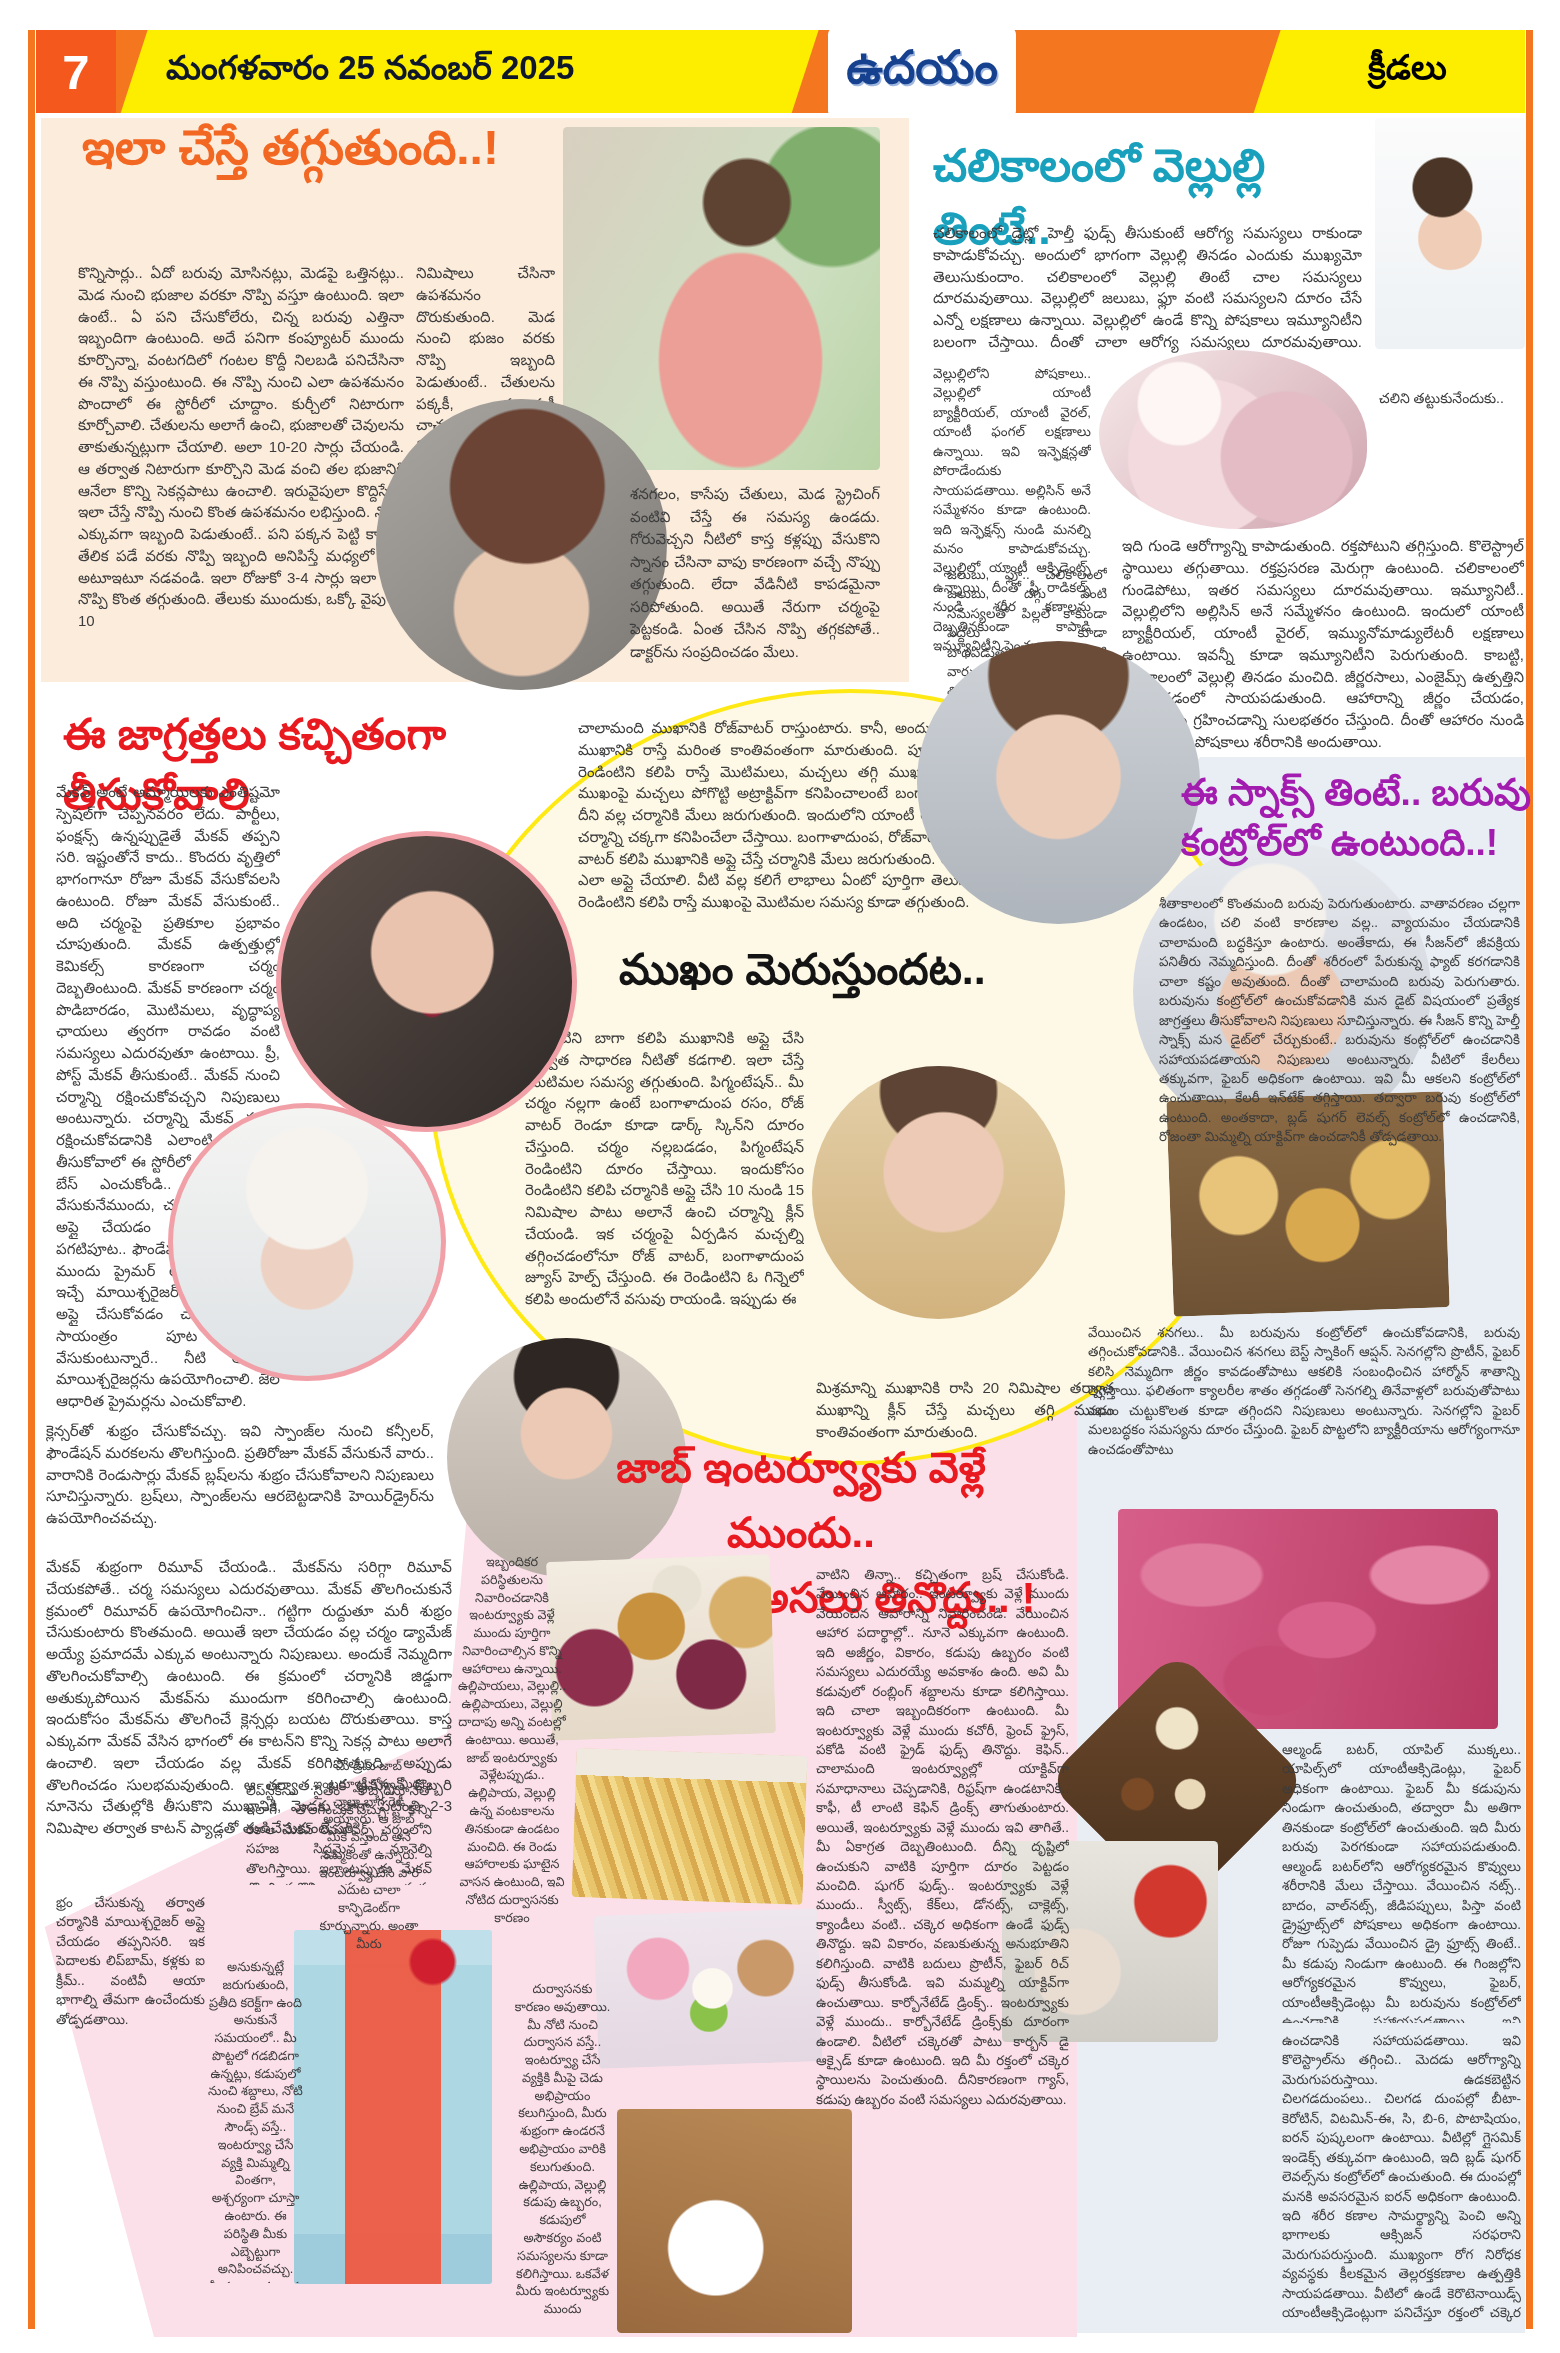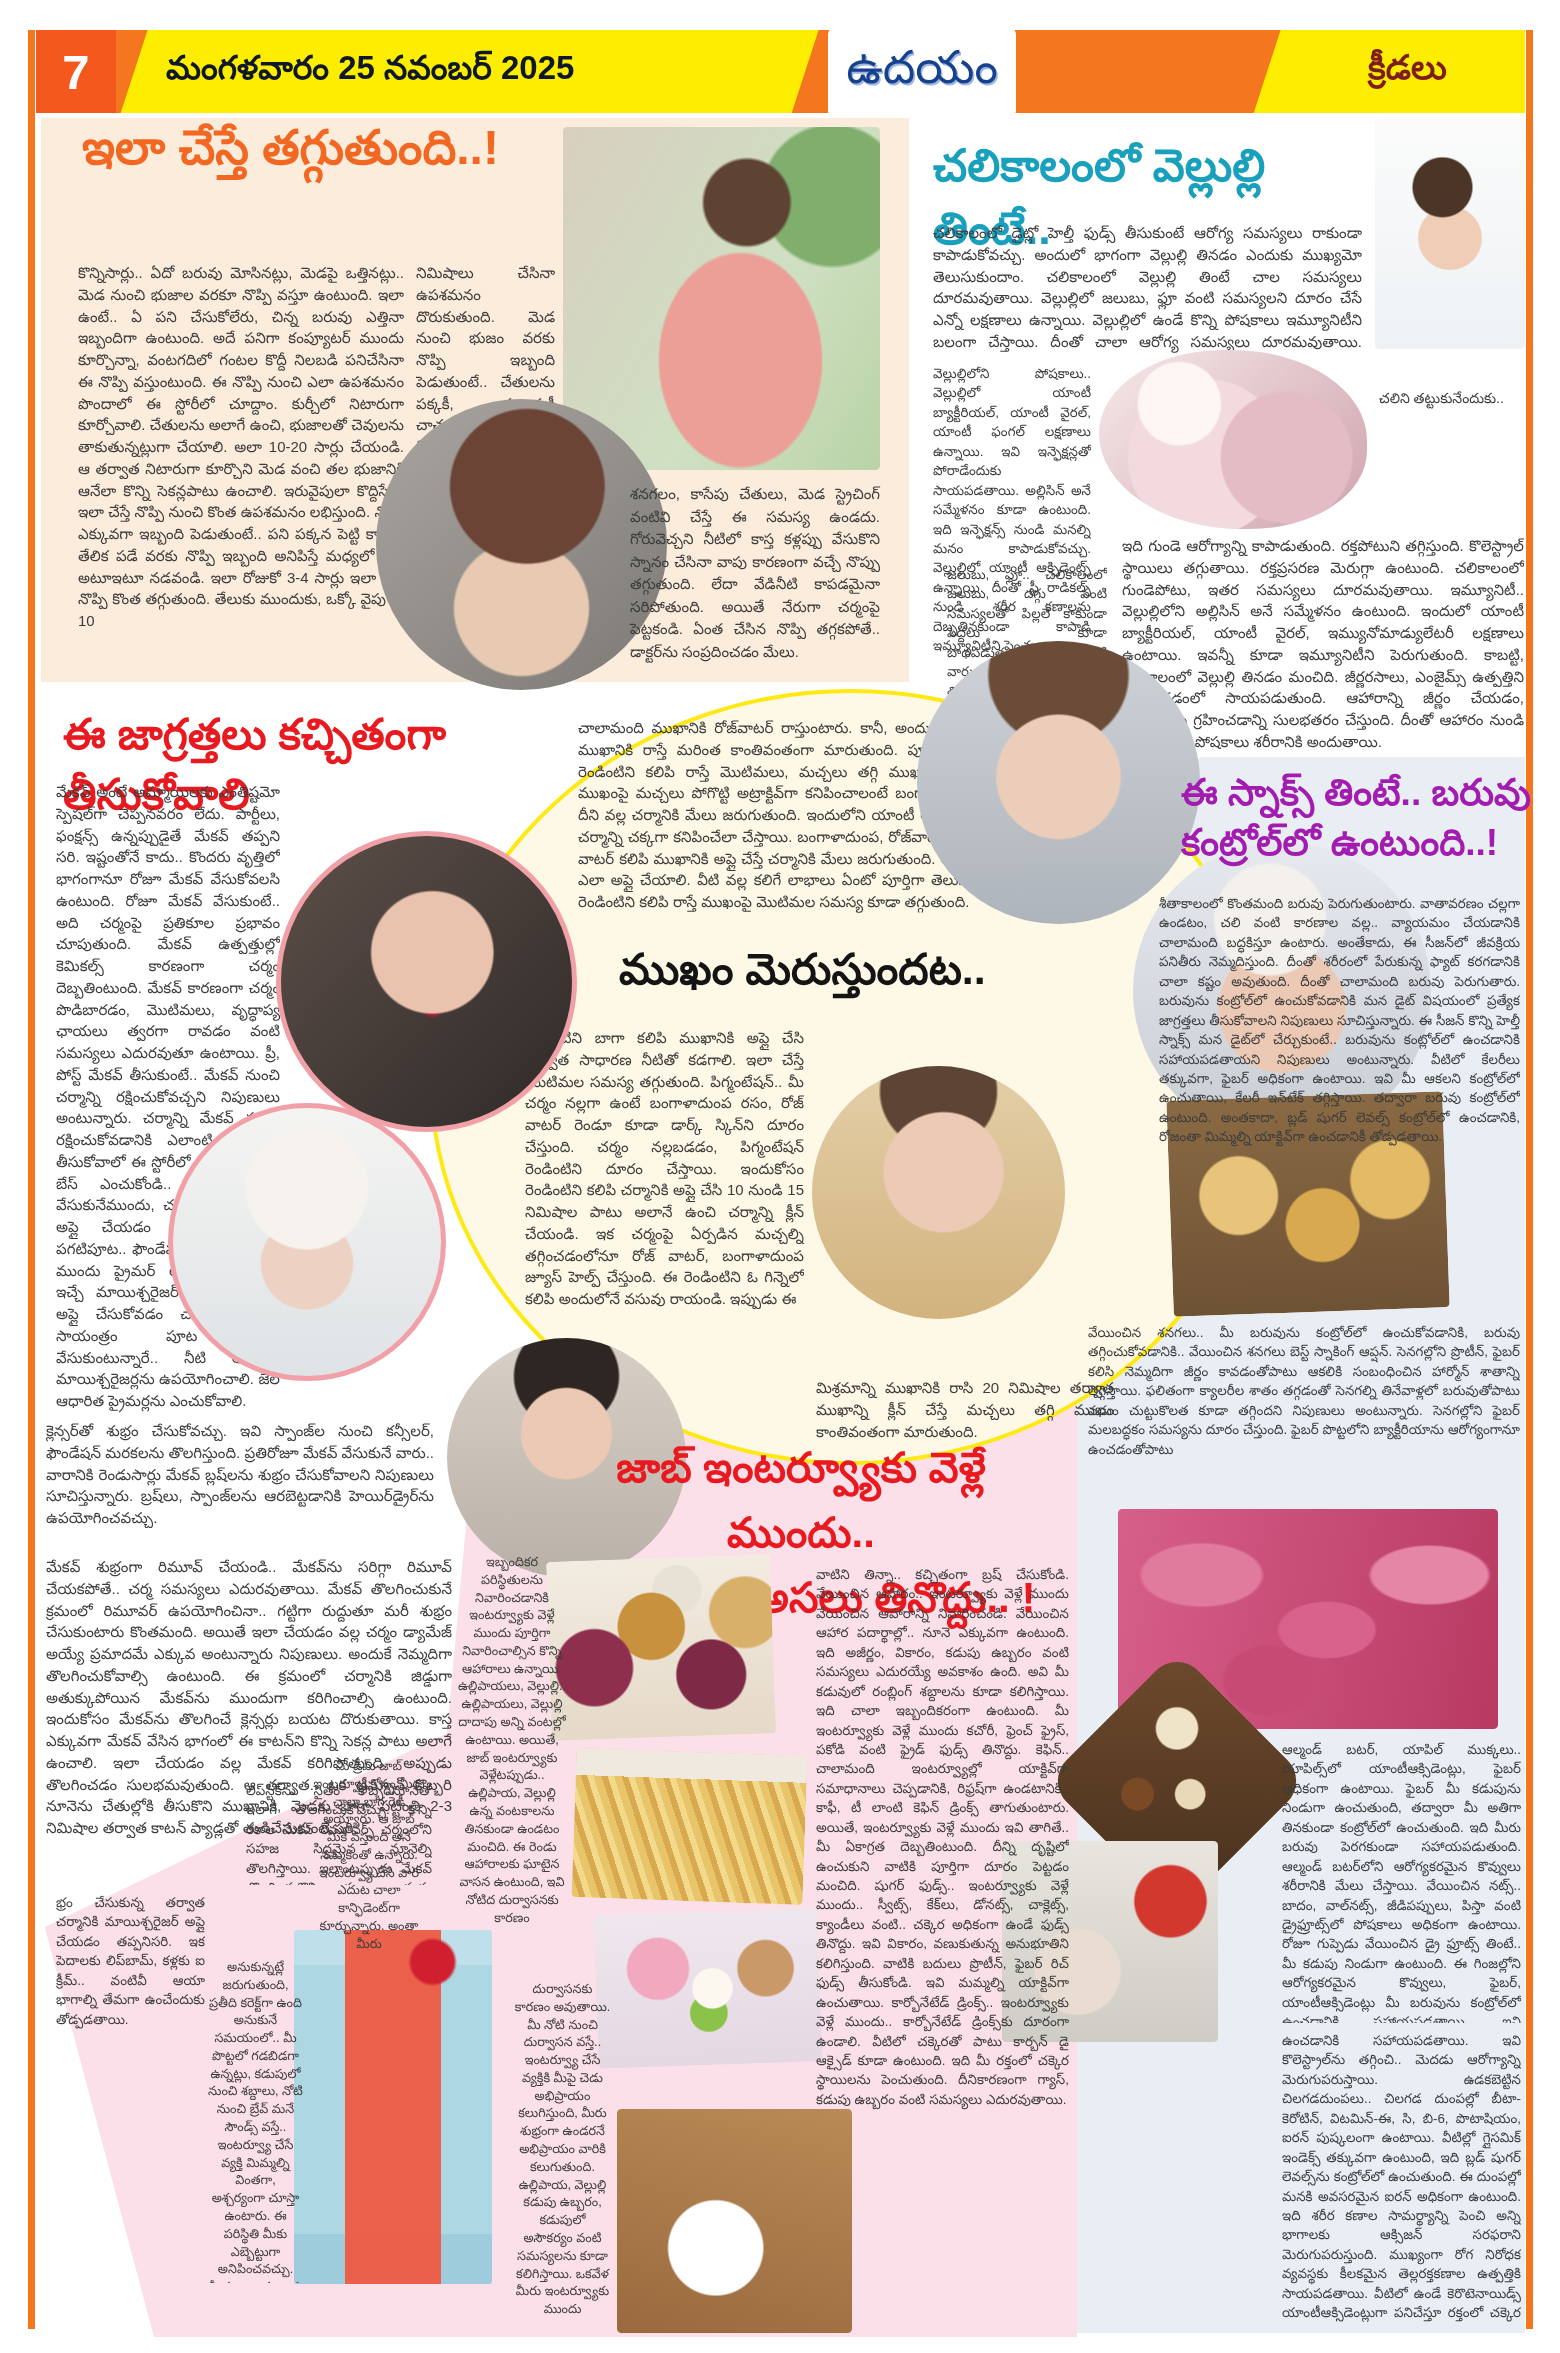--- a/index.html
+++ b/index.html
@@ -13,23 +13,23 @@
   
   .edge{position:absolute;width:6.7px;top:30px;height:2299px;background:#f4761f;}
   .header{position:absolute;left:36px;top:30px;width:1489px;height:83px;background:#f4761f;overflow:hidden;}
   .band{position:absolute;top:-7.5px;height:104px;background:#fdee00;transform:skewX(-18deg);}
   .pagenum{position:absolute;left:0;top:0;width:80px;height:83px;background:#f4581d;
            color:#fff;font-size:49px;font-weight:bold;display:flex;align-items:center;justify-content:center;}
   .datetxt{position:absolute;left:130px;top:0;width:417px;height:83px;display:flex;align-items:center;
            font-size:33px;font-weight:bold;color:#0f172a;}
   .logobox{position:absolute;left:792px;top:-3px;width:188px;height:91px;background:#fff;border-radius:7.5px;
            display:flex;align-items:center;justify-content:center;}
-  .logotxt{font-size:46px;font-weight:normal;color:#16418f;text-shadow:1.5px 1.5px 0 #9fb6df;}
+  .logotxt{font-size:46px;font-weight:bold;color:#16418f;text-shadow:1.5px 1.5px 0 #9fb6df;}
   .sectiontxt{position:absolute;left:1267px;top:0;width:209px;height:83px;display:flex;align-items:center;justify-content:center;
-           font-size:34px;font-weight:bold;color:#7f1d1d;}
+           font-size:34px;font-weight:bold;color:#000000;}
   
   .art1{position:absolute;left:41px;top:118px;width:868px;height:564px;background:#fcecdc;}
   .h-neck{position:absolute;left:82px;top:120px;width:596px;height:123px;font-size:48px;font-weight:bold;color:#f26822;}
   .h-garlic{position:absolute;left:933px;top:140px;width:447px;height:71px;font-size:45px;font-weight:bold;color:#18a0bc;}
   .h-makeup{position:absolute;left:63px;top:710px;width:552px;height:67px;font-size:43px;font-weight:bold;color:#e8191f;}
   .oval{position:absolute;left:429px;top:689px;width:835px;height:768px;background:#fdf9e6;border:4.5px solid #ffe915;border-radius:50%;}
   .h-face{position:absolute;left:619px;top:945px;width:566px;height:63px;font-size:43px;font-weight:bold;color:#141414;}
   .snacks{position:absolute;left:1073px;top:757px;width:452px;height:1576px;background:#e9eef4;
           clip-path:polygon(127px 0,100% 0,100% 100%,0 100%,0 171px);}
   .h-snacks{position:absolute;left:1181px;top:768px;width:350px;height:119px;font-size:37px;font-weight:bold;color:#a21caf;line-height:1.35;}

